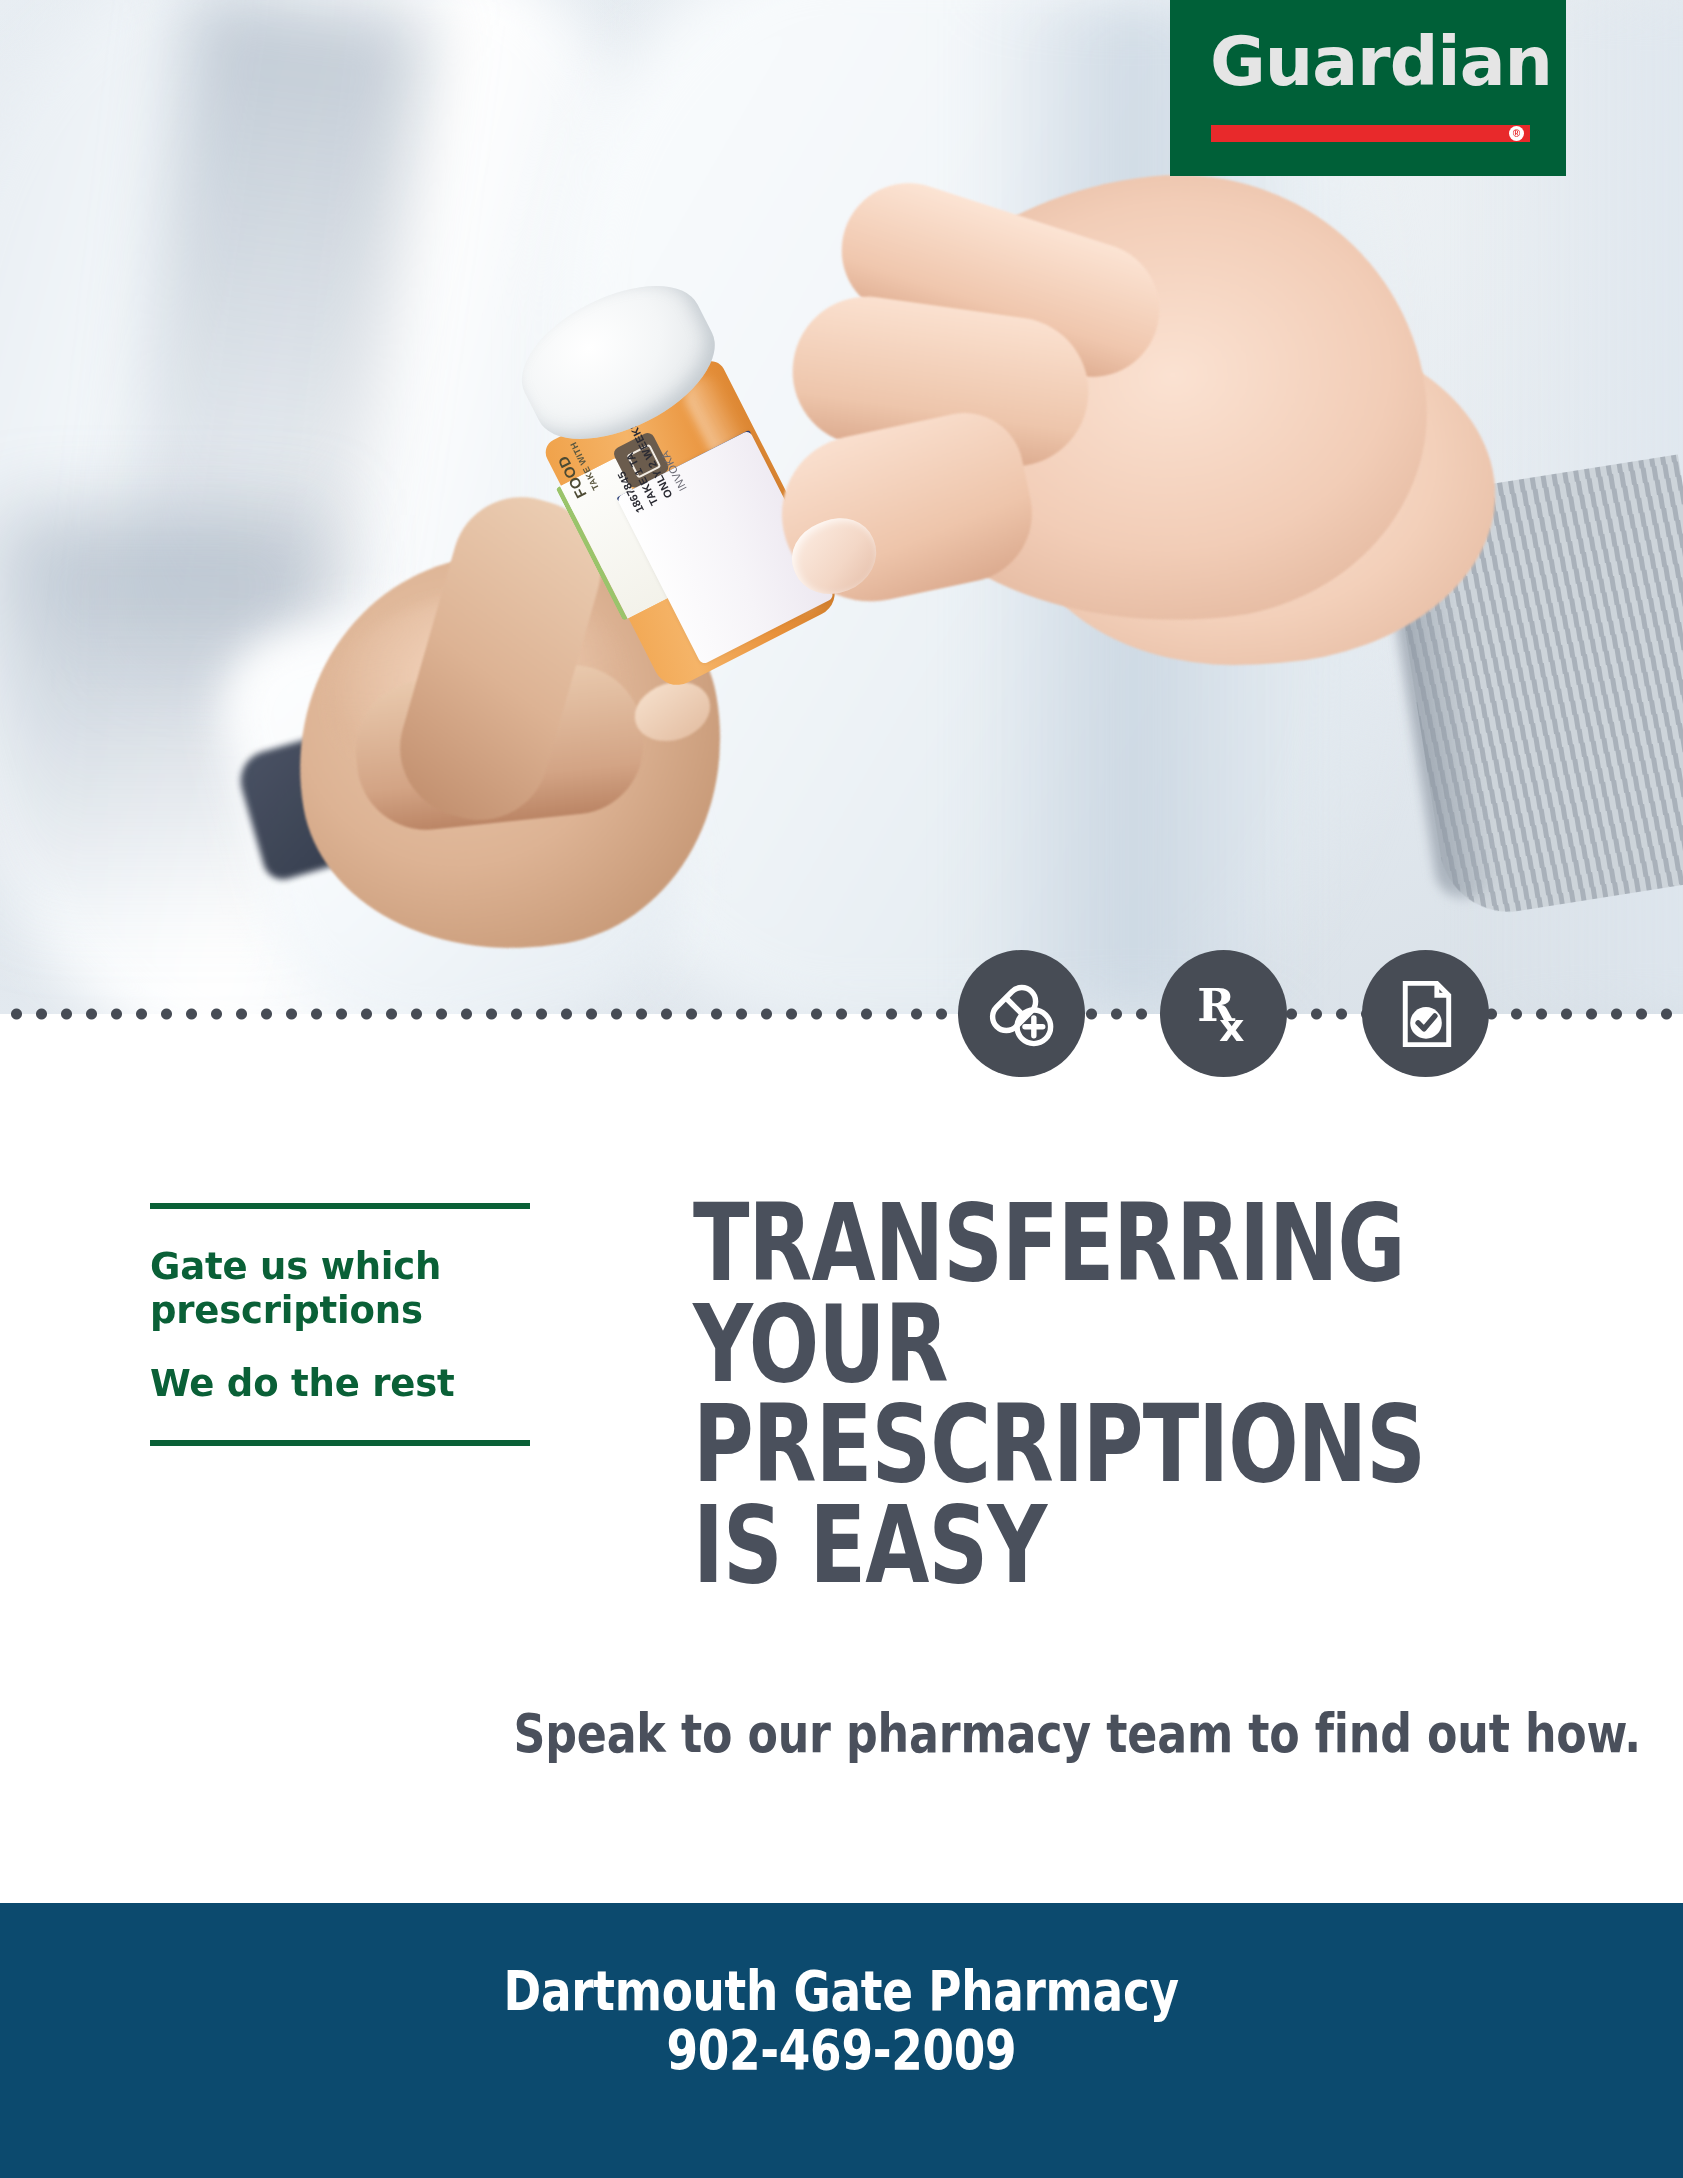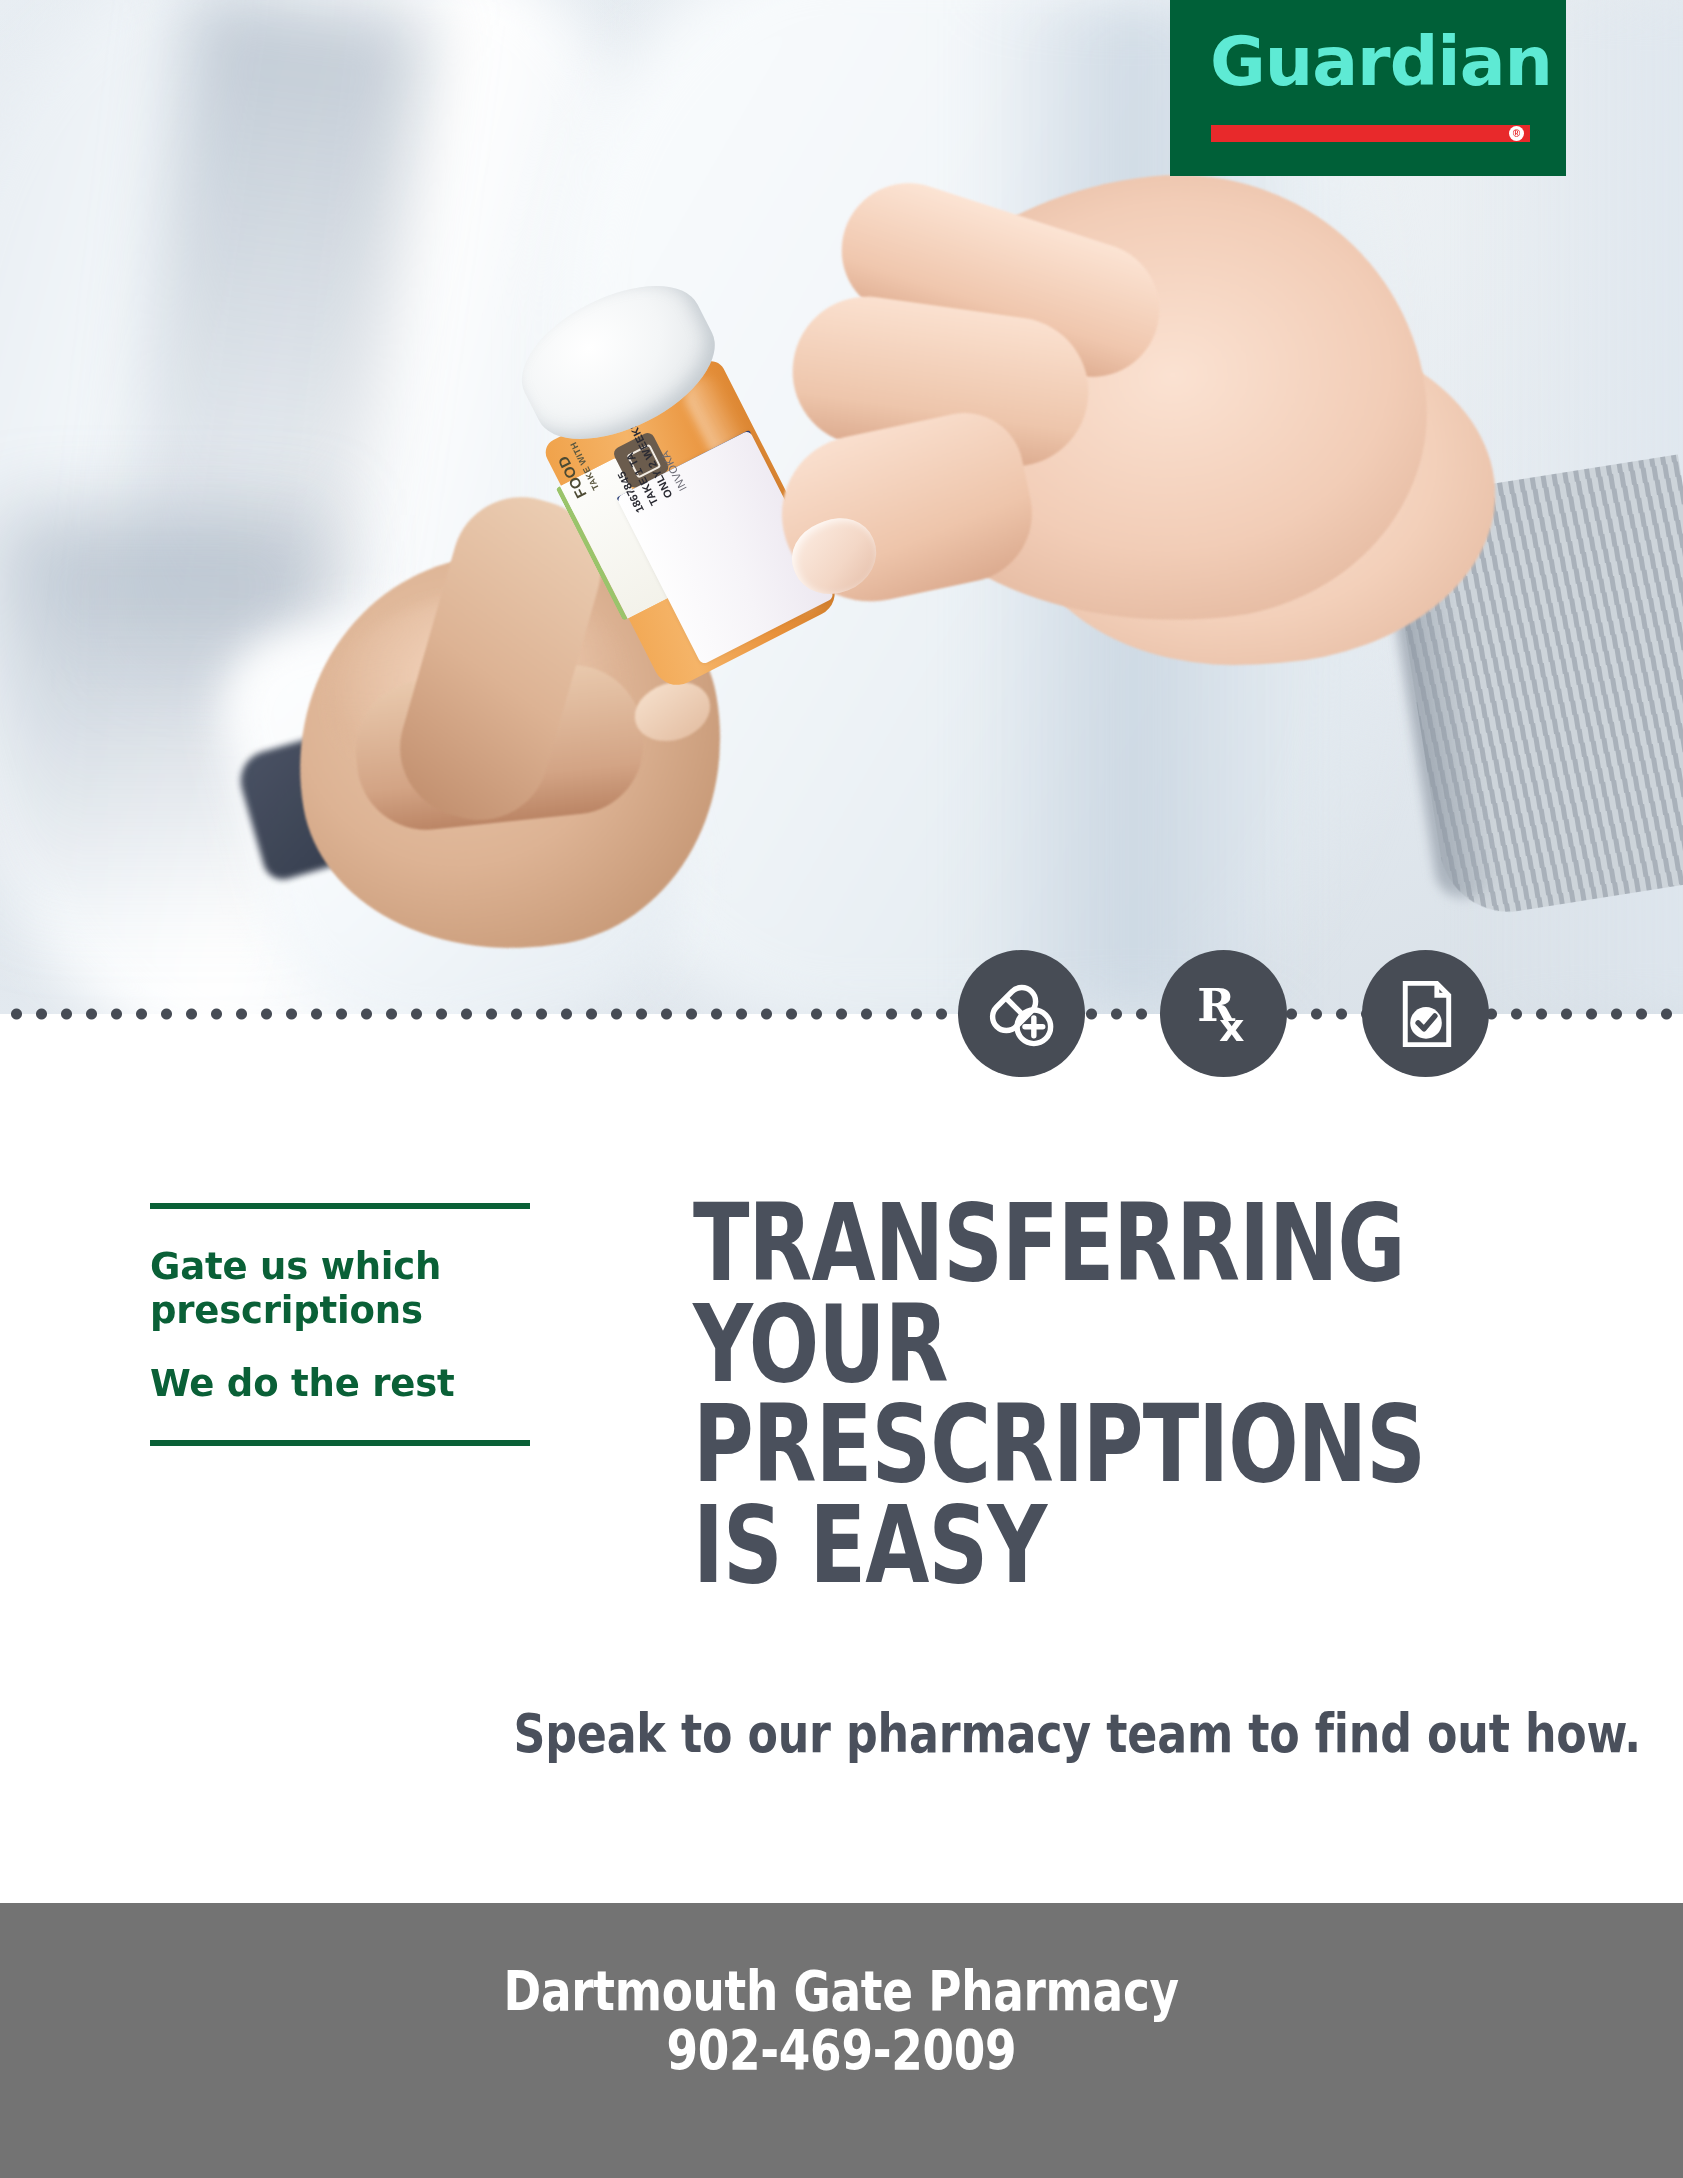--- a/index.html
+++ b/index.html
@@ -350,21 +350,21 @@
     background: #006038;
   }
   .logo-word {
     position: absolute;
     left: 40px;
     top: 28px;
     font-family: "DejaVu Sans", sans-serif;
     font-weight: bold;
     font-size: 68px;
     line-height: 1;
-    color: #5eead4;
+    color: #e5e5e5;
     letter-spacing: -1px;
   }
   .logo-bar {
     position: absolute;
     left: 41px;
     top: 125px;
     width: 319px;
     height: 17px;
     background: #e8292b;
   }
@@ -454,21 +454,21 @@
   }
   .fineprint span { display: inline-block; transform: scaleX(0.92); }
 
   
   .footer {
     position: absolute;
     left: 0;
     top: 1903px;
     width: 1683px;
     height: 275px;
-    background: #737373;
+    background: #0c4a6e;
     text-align: center;
   }
   .footer-name {
     margin-top: 59px;
     color: #ffffff;
     font-family: "DejaVu Sans Condensed", "Liberation Sans Narrow", "Liberation Sans", sans-serif;
     font-weight: bold;
     font-size: 56px;
     line-height: 1.05;
     letter-spacing: -0.3px;

